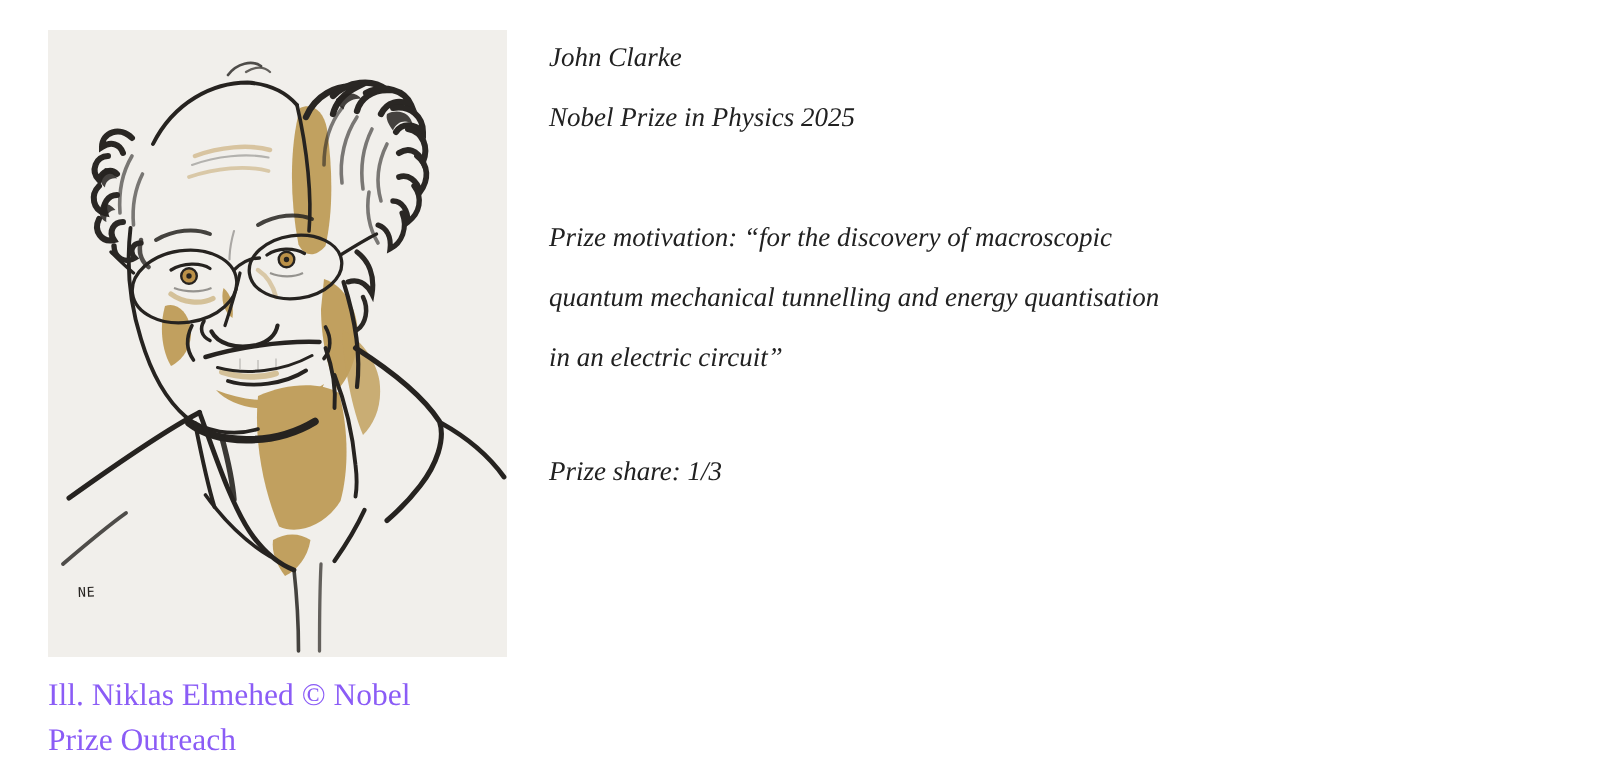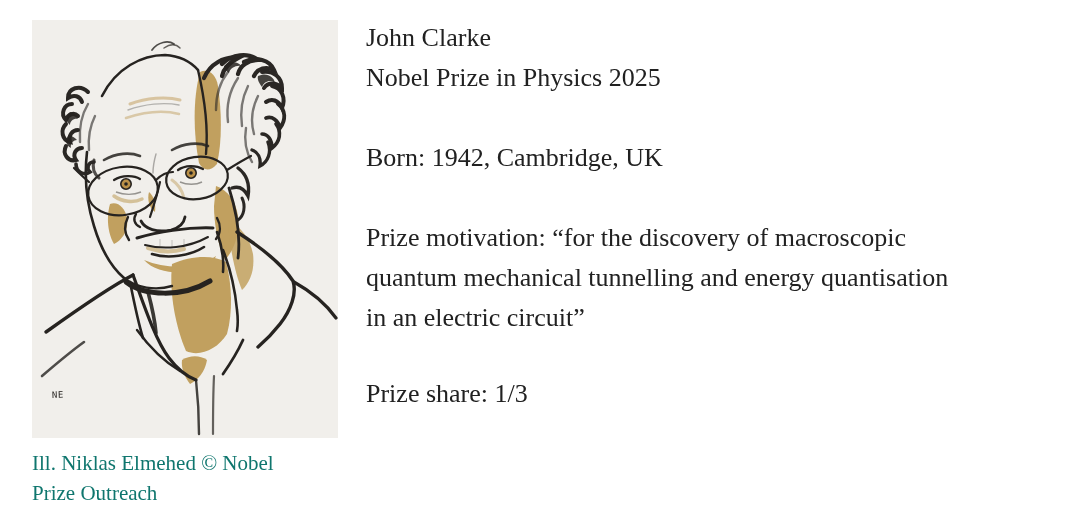--- a/index.html
+++ b/index.html
@@ -21,35 +21,36 @@
   .portrait-art {
     width: 306px;
     height: 418px;
     background: #f1efeb;
   }
   .portrait-art svg { display: block; }
   figcaption.credit {
     margin-top: 10px;
     font-size: 21px;
     line-height: 30px;
-    color: #0f766e;
+    color: #8b5cf6;
     white-space: pre-line;
   }
   main.facts {
     position: absolute;
     left: 366px;
     top: 18px;
     width: 706px;
     color: #212121;
   }
   .facts p {
     margin: 0 0 40px 0;
-    font-size: 26px;
+    font-size: 18px;
     line-height: 40px;
     white-space: pre-line;
+    font-style: italic;
   }
   .facts p.motivation { margin-bottom: 36px; }
   .facts p.share { margin-bottom: 0; }
 </style>
 </head>
 <body>
 
 <div class="page">
 
   <figure class="portrait">
@@ -208,20 +209,19 @@
         <text x="20" y="378" font-size="9" letter-spacing="0.5" fill="#262320" font-family="DejaVu Sans Mono, monospace" transform="rotate(-2 20 378)">NE</text>
       </svg>
     </div>
     <figcaption class="credit">Ill. Niklas Elmehed © Nobel
 Prize Outreach</figcaption>
   </figure>
 
   <main class="facts">
     <p class="name-block">John Clarke
 Nobel Prize in Physics 2025</p>
-    <p>Born: 1942, Cambridge, UK</p>
     <p class="motivation">Prize motivation: “for the discovery of macroscopic
 quantum mechanical tunnelling and energy quantisation
 in an electric circuit”</p>
     <p class="share">Prize share: 1/3</p>
   </main>
 
 </div>
 
 </body></html>

